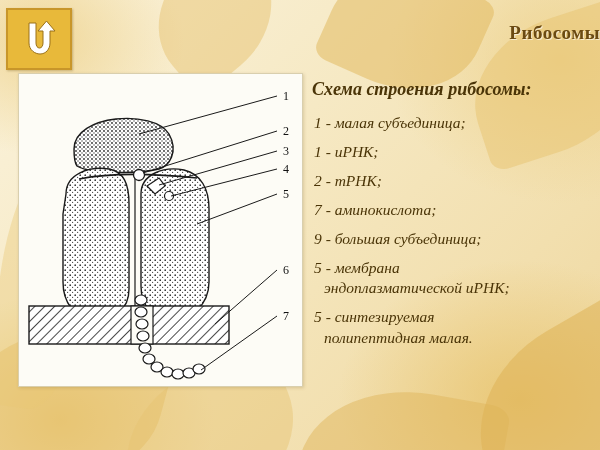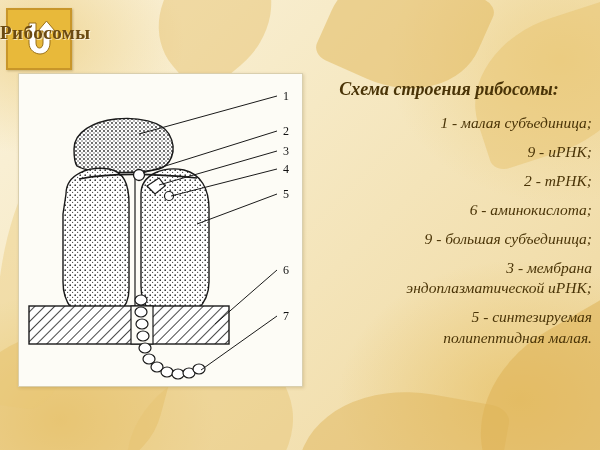--- a/index.html
+++ b/index.html
@@ -57,21 +57,21 @@
     box-shadow: 1px 1px 2px rgba(120,90,20,0.35);
   }
   #logo svg { display: block; }
 
   
   #title {
     position: absolute;
     left: 0;
     top: 22px;
     width: 600px;
-    text-align: left;
+    text-align: right;
     font-family: "Liberation Serif", serif;
     font-weight: bold;
     font-size: 19px;
     color: #6b4a12;
     letter-spacing: 0.5px;
     text-shadow: 1px 1px 0 rgba(255,255,255,0.6);
   }
 
   
   #figure-panel {
@@ -93,34 +93,32 @@
     left: 306px;
     top: 78px;
     width: 286px;
     color: #4a3407;
   }
   #subtitle {
     font-family: "Liberation Serif", serif;
     font-style: italic;
     font-weight: bold;
     font-size: 18px;
-    text-align: center;
     line-height: 1.25;
     color: #4a3407;
     margin-bottom: 12px;
     padding: 0 6px;
   }
   .legend-item {
     font-family: "Liberation Serif", serif;
     font-style: italic;
     font-size: 15.5px;
     line-height: 1.3;
     color: #4a3407;
     margin: 0 0 9px 8px;
-    text-align: right;
   }
   .legend-item .cont {
     display: block;
     margin-left: 10px;
   }
 </style>
 </head>
 <body>
 
 <div id="slide">
@@ -220,33 +218,33 @@
     </svg>
   </div>
 
   <div id="text-col">
     <div id="subtitle">Схема строения рибосомы:</div>
 
     <div class="legend-item">
       <span>1 - малая субъединица;</span>
     </div>
     <div class="legend-item">
-      <span>9 - иРНК;</span>
+      <span>1 - иРНК;</span>
     </div>
     <div class="legend-item">
       <span>2 - тРНК;</span>
     </div>
     <div class="legend-item">
-      <span>6 - аминокислота;</span>
+      <span>7 - аминокислота;</span>
     </div>
     <div class="legend-item">
       <span>9 - большая субъединица;</span>
     </div>
     <div class="legend-item">
-      <span>3 - мембрана</span>
+      <span>5 - мембрана</span>
       <span class="cont">эндоплазматической иРНК;</span>
     </div>
     <div class="legend-item">
       <span>5 - синтезируемая</span>
       <span class="cont">полипептидная малая.</span>
     </div>
   </div>
 
 </div>
 

